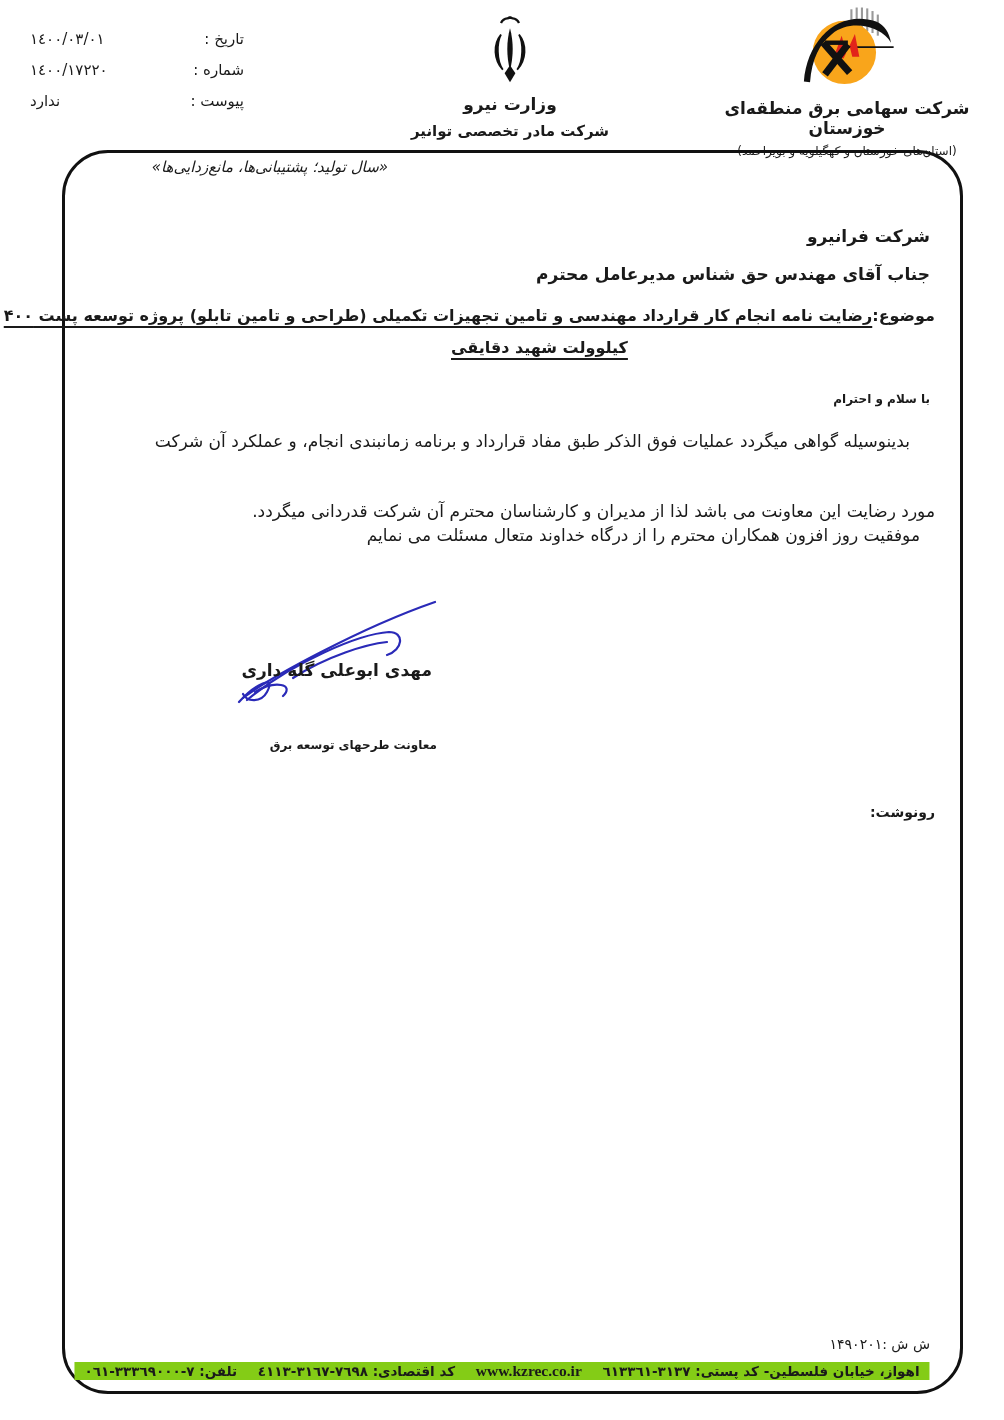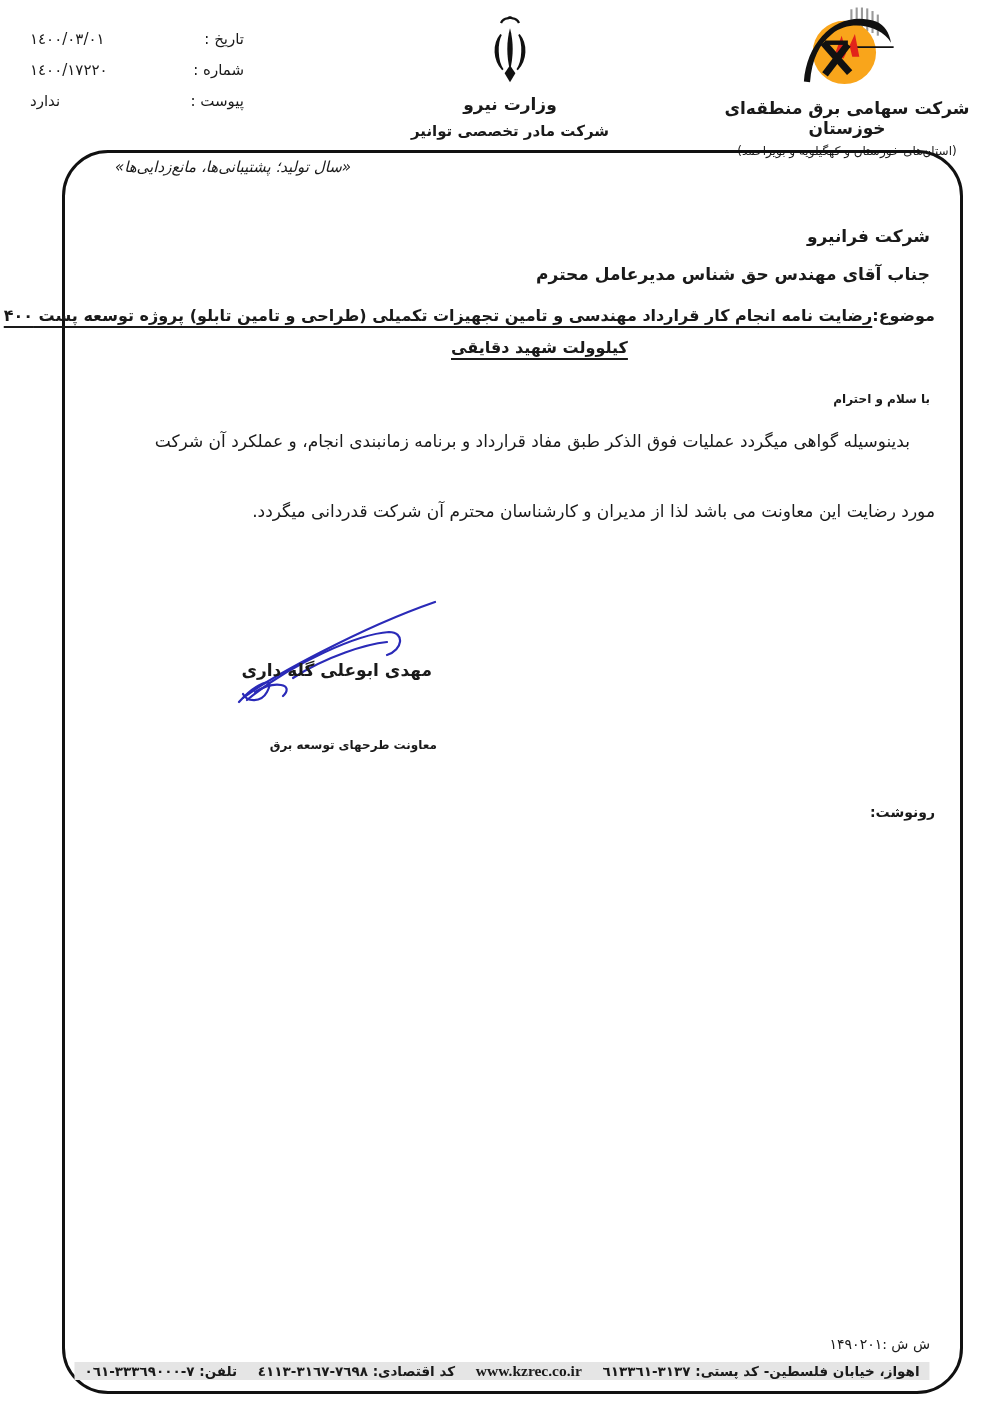--- a/index.html
+++ b/index.html
@@ -24,21 +24,21 @@
   .hdr-center .tavanir{font-weight:bold;font-size:15px;margin-top:8px;}
   .hdr-right{top:4px;left:694px;width:306px;text-align:center;}
   .hdr-right .company{font-weight:bold;font-size:17px;margin-top:2px;}
   .hdr-right .provinces{font-size:12px;margin-top:6px;}
   
   .frame{
     left:62px;top:150px;width:895px;height:1238px;
     border:3px solid #111;border-radius:46px;
   }
   
-  .slogan{top:158px;left:78px;width:310px;font-style:italic;font-size:15px;direction:rtl;text-align:center;}
+  .slogan{top:158px;left:78px;width:310px;font-style:italic;font-size:15px;direction:rtl;text-align:right;}
   .recipient1{top:226px;right:74px;font-weight:bold;font-size:17px;white-space:nowrap;}
   .recipient2{top:264px;right:74px;font-weight:bold;font-size:17px;white-space:nowrap;}
   .subject-line1{
     top:301px;left:72px;width:863px;
     font-weight:bold;font-size:16px;line-height:30px;
     direction:rtl;text-align:justify;text-align-last:justify;white-space:nowrap;
     display:flex;flex-direction:row;justify-content:space-between;
   }
   .subject-line1 .u, .subject-line2{
     text-decoration:underline;text-decoration-thickness:2px;text-underline-offset:5px;
@@ -52,21 +52,21 @@
   .sig-svg{top:592px;left:235px;}
   .signer-name{top:660px;right:572px;font-weight:bold;font-size:17px;white-space:nowrap;text-align:right;}
   .signer-title{top:738px;right:567px;font-weight:bold;font-size:12px;white-space:nowrap;text-align:center;}
   .cc{font-weight:bold;font-size:14px;white-space:nowrap;direction:rtl;}
   .cc-label{top:804px;right:69px;}
   .cc-1{top:836px;right:69px;}
   .cc-2{top:868px;right:69px;}
   .ref-num{top:1336px;right:74px;font-size:14px;white-space:nowrap;}
   .footer{
     top:1362px;left:502px;transform:translateX(-50%);
-    background:#e5e5e5;padding:0 10px;
+    background:#84cc16;padding:0 10px;
     font-size:13.5px;font-weight:bold;white-space:nowrap;direction:rtl;
   }
   .footer .seg{margin-left:16px;}
   .footer .seg:last-child{margin-left:0;}
   .footer .site{font-family:"Liberation Serif", serif;font-size:15.5px;}
 </style>
 </head>
 <body>
 
 <div class="page">
@@ -129,20 +129,21 @@
 
   <div class="abs subject-line1">
     <span>موضوع:</span>
     <span class="u">رضایت نامه انجام کار قرارداد مهندسی و تامین تجهیزات تکمیلی (طراحی و تامین تابلو) پروژه توسعه پست ۴۰۰</span>
   </div>
   <div class="abs subject-line2">کیلوولت شهید دقایقی</div>
 
   <div class="abs salutation rtl">با سلام و احترام</div>
   <div class="abs body-line body1">بدینوسیله گواهی میگردد عملیات فوق الذکر طبق مفاد قرارداد و برنامه زمانبندی انجام، و عملکرد آن شرکت</div>
   <div class="abs body-line body2">مورد رضایت این معاونت می باشد لذا از مدیران و کارشناسان محترم آن شرکت قدردانی میگردد.</div>
+  <div class="abs body-line body3">موفقیت روز افزون همکاران محترم را از درگاه خداوند متعال مسئلت می نمایم</div>
 
   <svg class="abs sig-svg" width="230" height="115" viewBox="0 0 230 115" aria-hidden="true">
     <g stroke="#2a2ab8" stroke-width="2.2" fill="none" stroke-linecap="round">
       <path d="M8,106 C34,86 125,36 200,10"></path>
       <path d="M12,108 C58,70 124,42 154,40 C170,40 168,58 152,63"></path>
       <path d="M4,110 C20,92 42,82 32,100 C26,111 12,110 8,102"></path>
       <path d="M58,86 C92,64 132,52 152,50"></path>
       <path d="M20,100 C40,88 60,92 48,104"></path>
     </g>
   </svg>

